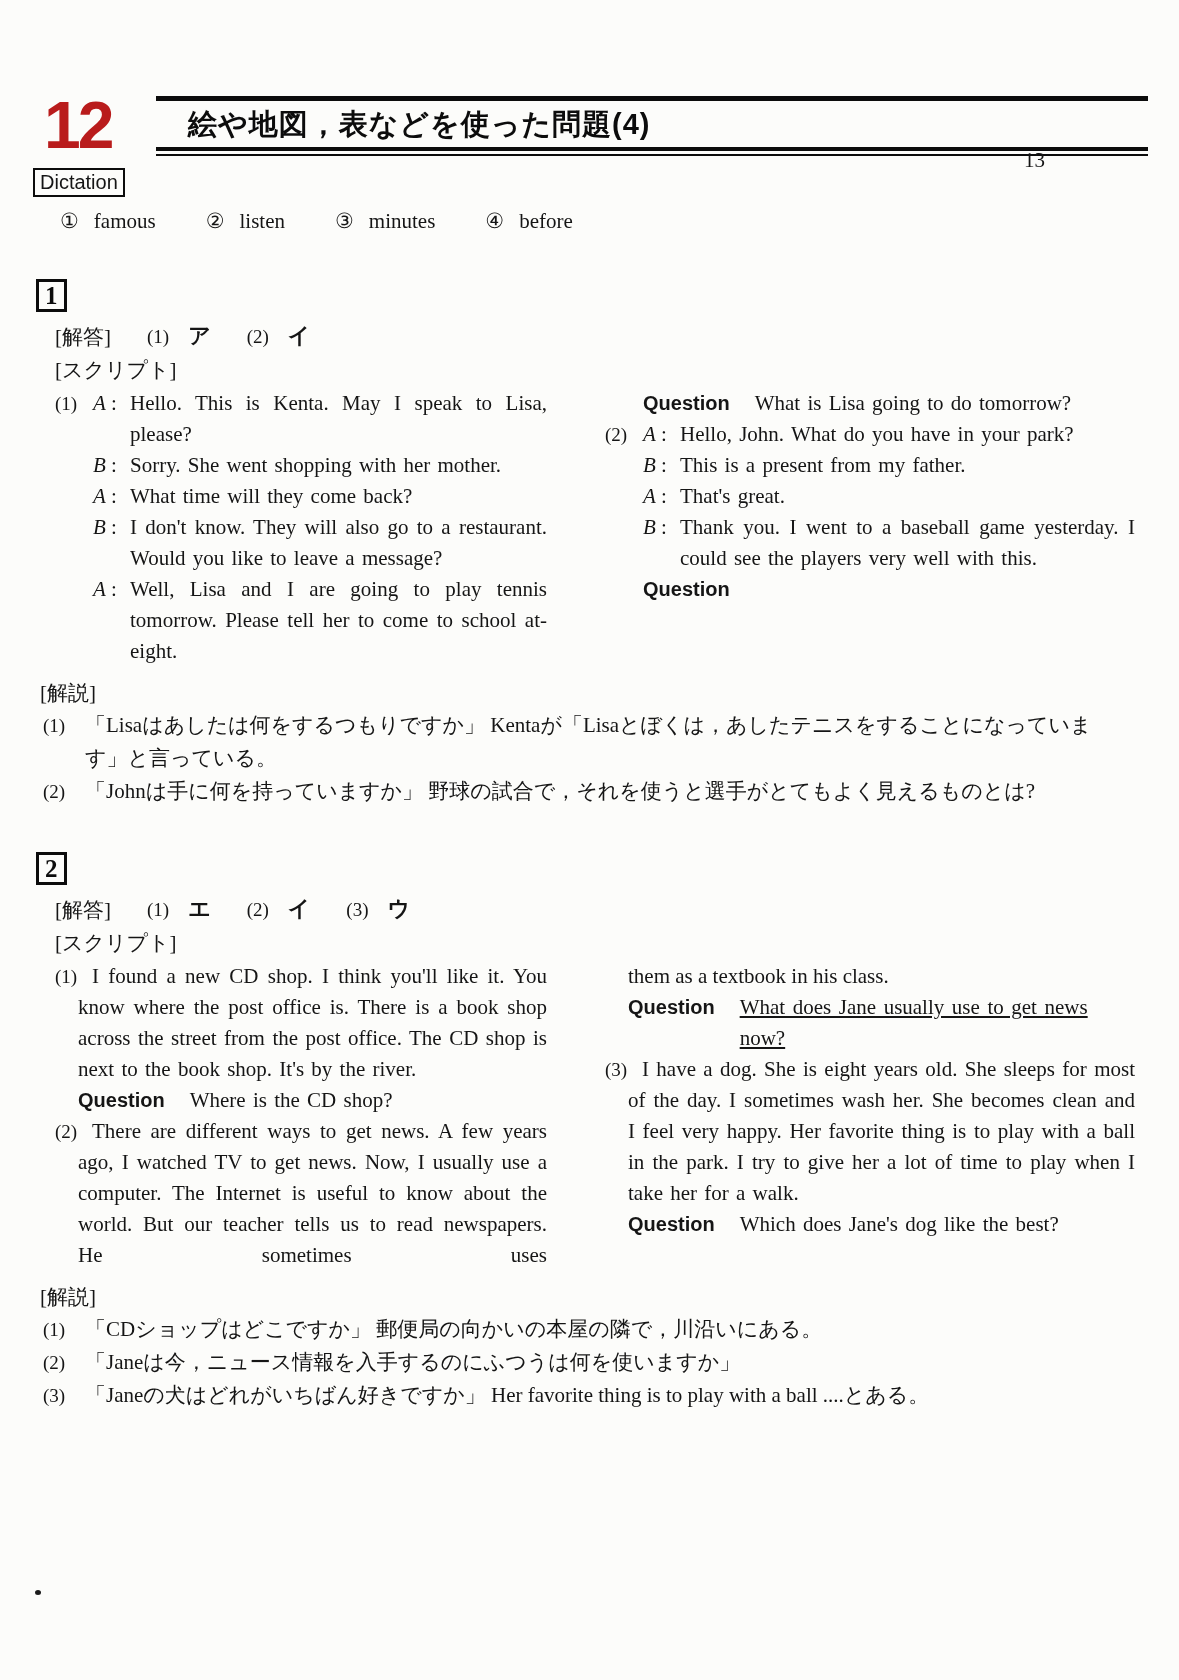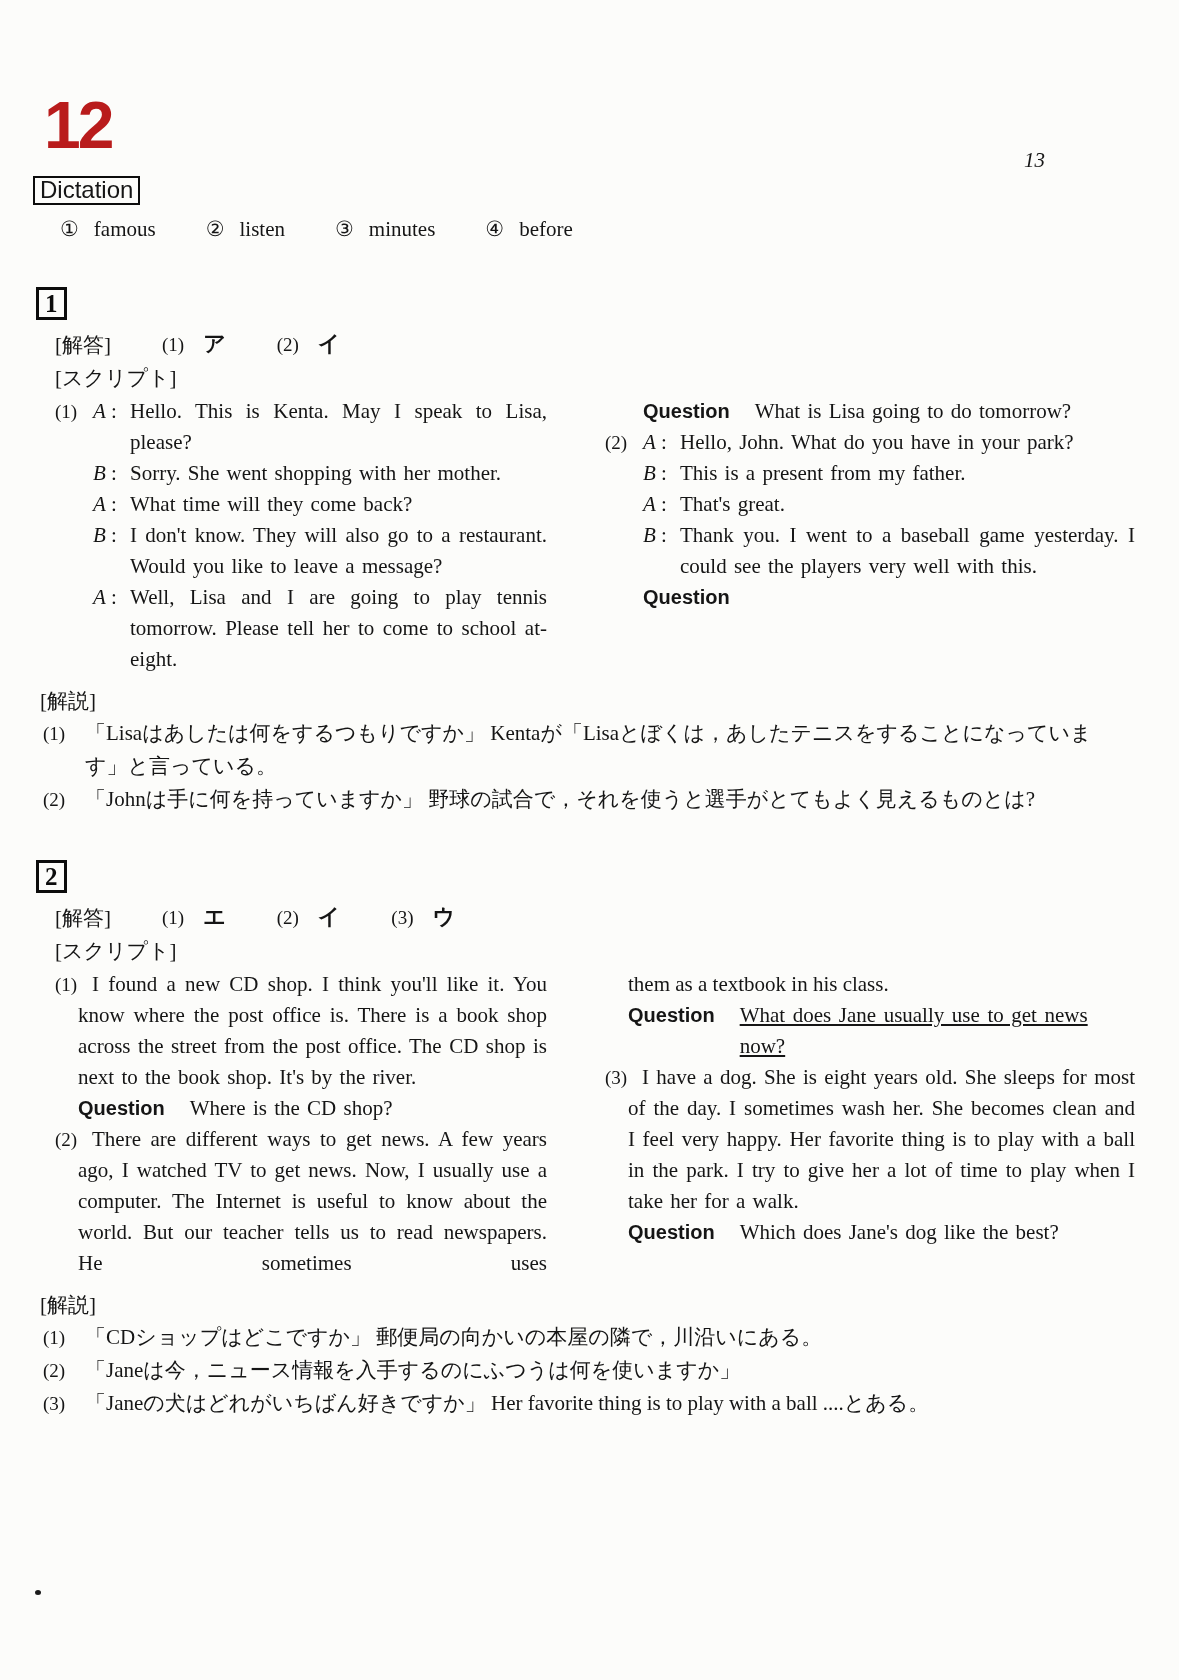--- a/index.html
+++ b/index.html
@@ -7,21 +7,21 @@
     width:1179px;height:1680px;
     background:#fcfcfa;
     font-family:"Liberation Serif","DejaVu Serif",serif;
     color:#151515;
     overflow:hidden;
     position:relative;
   }
   .page{position:relative;width:1179px;height:1680px;}
 
   
-  .pagenum{position:absolute;top:52px;left:1024px;font-style:italic;font-size:21px;}
+  .pagenum{position:absolute;top:52px;left:1024px;font-size:21px;}
 
   
   .header{display:flex;margin:96px 31px 0 44px;align-items:flex-start;}
   .lesson-num{
     width:112px;flex:none;
     font-family:"Liberation Sans","DejaVu Sans",sans-serif;
     font-weight:700;font-size:66px;line-height:58px;letter-spacing:-3px;
     color:#b91c1c;
   }
   .band{flex:1;}
@@ -29,38 +29,38 @@
   .band-title{
     font-family:"Liberation Sans","DejaVu Sans",sans-serif;
     font-weight:700;font-size:29px;line-height:46px;
     padding-left:32px;letter-spacing:1px;color:#0c0c0c;
   }
   .rule-bot-thick{height:4px;background:#0c0c0c;}
   .rule-bot-thin{height:2px;background:#0c0c0c;margin-top:3px;}
 
   
   .dict-box{
-    display:inline-block;margin:22px 0 0 33px;
+    display:inline-block;margin:12px 0 0 33px;
     border:2px solid #0c0c0c;padding:0 5px 1px 5px;
     font-family:"Liberation Sans","DejaVu Sans",sans-serif;
-    font-size:24px;line-height:24px;
+    font-size:20px;line-height:24px;
   }
   .dict-row{display:flex;margin:10px 0 0 60px;font-size:21px;line-height:28px;}
   .dict-item{display:flex;margin-right:50px;}
   .dict-mark{margin-right:15px;font-size:21px;}
 
   
   .section{margin-top:44px;}
   .sec-box{
     display:inline-block;margin-left:36px;
     border:3px solid #0c0c0c;
     font-weight:700;font-size:25px;line-height:27px;
     padding:0 6px;color:#0c0c0c;
   }
-  .ansrow{display:flex;margin:9px 0 0 55px;font-size:21px;line-height:30px;align-items:flex-end;gap:15px;}
+  .ansrow{display:flex;margin:9px 0 0 55px;font-size:21px;line-height:30px;align-items:flex-end;}
   .anslabel{flex:none;}
   .ans{display:flex;margin-left:36px;align-items:baseline;}
   .ans-num{font-size:19px;margin-right:19px;}
   .ans-kana{font-family:"Liberation Sans","DejaVu Sans",sans-serif;font-weight:700;font-size:22px;}
   .scriptlabel{margin:3px 0 0 55px;font-size:21px;line-height:30px;}
 
   
   .cols{display:flex;margin-top:3px;}
   .col-left{width:492px;margin-left:55px;flex:none;}
   .col-right{width:555px;margin-left:33px;padding-left:25px;flex:none;box-sizing:border-box;}
@@ -98,20 +98,26 @@
 </style>
 </head>
 <body>
 
 <div class="page">
 
   <div class="pagenum">13</div>
 
   <div class="header">
     <div class="lesson-num">12</div>
+    <div class="band">
+      <div class="rule-top"></div>
+      <div class="band-title">絵や地図，表などを使った問題(4)</div>
+      <div class="rule-bot-thick"></div>
+      <div class="rule-bot-thin"></div>
+    </div>
   </div>
 
   <div class="dict-box">Dictation</div>
 
   <div class="dict-row">
     <div class="dict-item">
       <span class="dict-mark">①</span>
       <span>famous</span>
     </div>
     <div class="dict-item">

